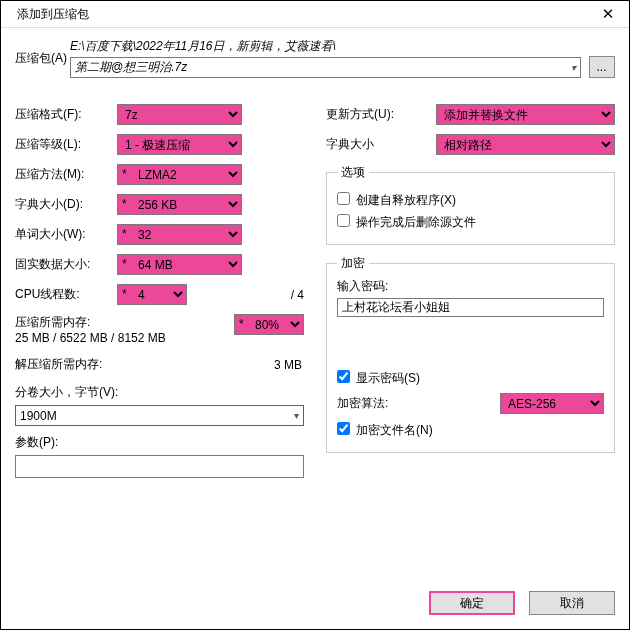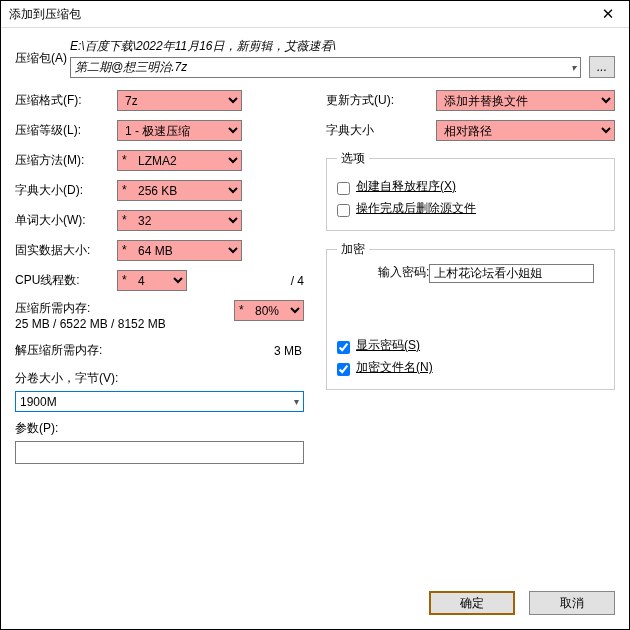--- a/index.html
+++ b/index.html
@@ -1,55 +1,55 @@
 <!DOCTYPE html>
 <html><head>
 <meta charset="utf-8">
 <style>
   * { box-sizing: border-box; font-family: "Microsoft YaHei", "Segoe UI", sans-serif; font-size: 12px; }
   body { margin: 0; background: #fff; }
   .window { width: 630px; height: 630px; border: 1px solid #000; display: flex; flex-direction: column; background: #fff; }
   .titlebar { height: 27px; display: flex; align-items: center; border-bottom: 1px solid #ddd; }
-  .titlebar .title { padding-left: 8px; flex: 1; }
+  .titlebar .title { padding-left: 16px; flex: 1; }
   .closebtn { width: 42px; height: 100%; display:flex; align-items:center; justify-content:center; font-size:15px; font-family: Arial; }
   .content { flex:1; padding: 10px 14px 4px 14px; display:flex; flex-direction:column; }
-  .archive-row { display:flex; align-items: center; margin-bottom: 2px; }
+  .archive-row { display:flex; align-items: center; margin-bottom: 16px; }
   .archive-row .lbl { width: 55px; }
   .archive-row .pathwrap { flex:1;font-style:italic; }
   .path-line { font-size:12px; margin-bottom:1px; }
   .archive-input { display:flex; gap:8px; align-items: center; }
   .combo, .text, select.sel { border:1px solid #7a7a7a; background:#fff; height:21px; padding:0 4px; }
   .combo { display:flex; align-items:center; justify-content:space-between; }
   .combo .arrow, .sel-arrow { font-size:10px; color:#555; }
   .browse { width:26px; height:22px; border:1px solid #888; background:#e1e1e1; display:flex; align-items:center; justify-content:center; }
   .columns { display:flex; gap: 22px; margin-top:10px; }
   .col { flex:1; }
   .row { display:flex; align-items:center; margin-bottom:9px; min-height:21px; }
   .row .lbl { width: 102px; }
   .row .ctl { flex:1; }
   .selectbox { position:relative; }
-  .selectbox select { width:100%; height:21px; border:1px solid #7a7a7a; background:#fca5a5; padding-left:3px; }
+  .selectbox select { width:100%; height:21px; border:1px solid #7a7a7a; background:#ec4899; padding-left:3px; }
   .selectbox.wstar::before { content:"*"; position:absolute; left:5px; top:3px; }
   .selectbox.wstar select { padding-left:16px; }
   .tworow .ctl { display:flex; align-items:center; gap:6px; }
   .suffix { white-space:nowrap; }
   .memtxt { font-size:12px; }
   .rightval { flex:1; text-align:right; padding-right:2px; }
   fieldset { border:1px solid #ccc; margin:0 0 10px 0; padding:6px 10px 8px 10px; }
   legend { padding:0 4px; }
-  .chk { display:flex; align-items:flex-end; gap:6px; margin:5px 0;text-decoration:underline; }
+  .chk { display:flex; align-items:flex-start; gap:6px; margin:5px 0; }
   .chk input { width:13px; height:13px; margin:0; }
-  .pwd-row { display:flex; flex-direction:row; margin-bottom:4px;margin-left:41px; }
+  .pwd-row { display:flex; flex-direction:column; margin-bottom:4px; }
   .pwd-row input { height:19px; border:1px solid #7a7a7a; padding:5px 4px; }
   .encrow { display:flex; align-items:center; gap:10px; margin-top:6px; }
   .encrow .lbl { flex:0 0 auto; }
   .encrow .selectbox { flex:0 0 104px; }
   .footer { display:flex; justify-content:flex-end; gap:14px; padding:6px 14px 14px 0; }
   .btn { width:86px; height:24px; border:1px solid #888; background:#e1e1e1; display:flex; align-items:center; justify-content:center; }
-  .btn.primary { border:2px solid #a16207; background:#e1e1e1; }
+  .btn.primary { border:2px solid #ec4899; background:#e1e1e1; }
   .sectlbl { margin: 8px 0 4px 0; }
   .paraminput { width:100%; height:23px; border:1px solid #7a7a7a; }
   .volsize { width:100%; height:21px; border:1px solid #0078d7; padding:0 4px; }
   .mini { width:70px; }
   .spacer { height: 44px; }
 </style>
 </head>
 <body>
 
 <div class="window">
@@ -189,21 +189,27 @@
           <legend>加密</legend>
           <div class="pwd-row">
             <span style="margin-bottom:3px">输入密码:</span>
             <input type="text" value="上村花论坛看小姐姐" style="">
           </div>
           <div class="spacer"></div>
           <label class="chk">
             <input type="checkbox" checked="" style="">
               <span>显示密码(S)</span>
           </label>
-          <label class="chk" style="margin-top:0">
+          <div class="encrow">
+            <div class="lbl">加密算法:</div>
+            <div class="selectbox" style="margin-left:auto">
+              <select class="sel"><option>AES-256</option></select>
+            </div>
+          </div>
+          <label class="chk" style="margin-top:8px">
             <input type="checkbox" checked="" style="">
               <span>加密文件名(N)</span>
           </label>
         </fieldset>
 
       </div>
     </div>
 
   </div>
 

